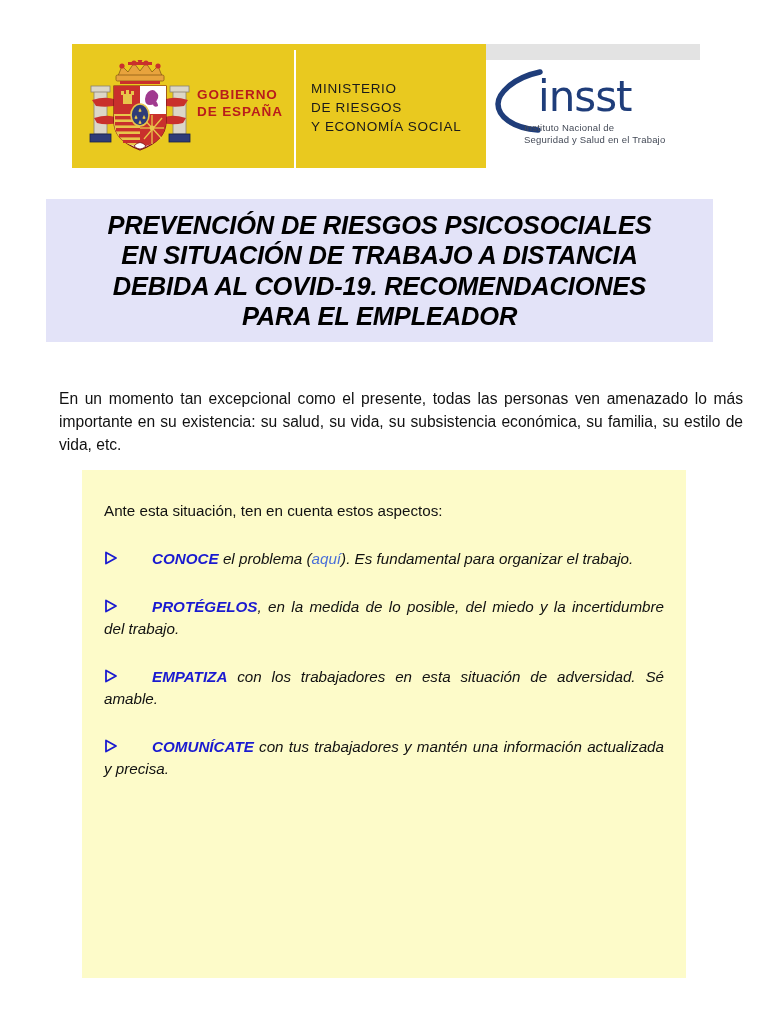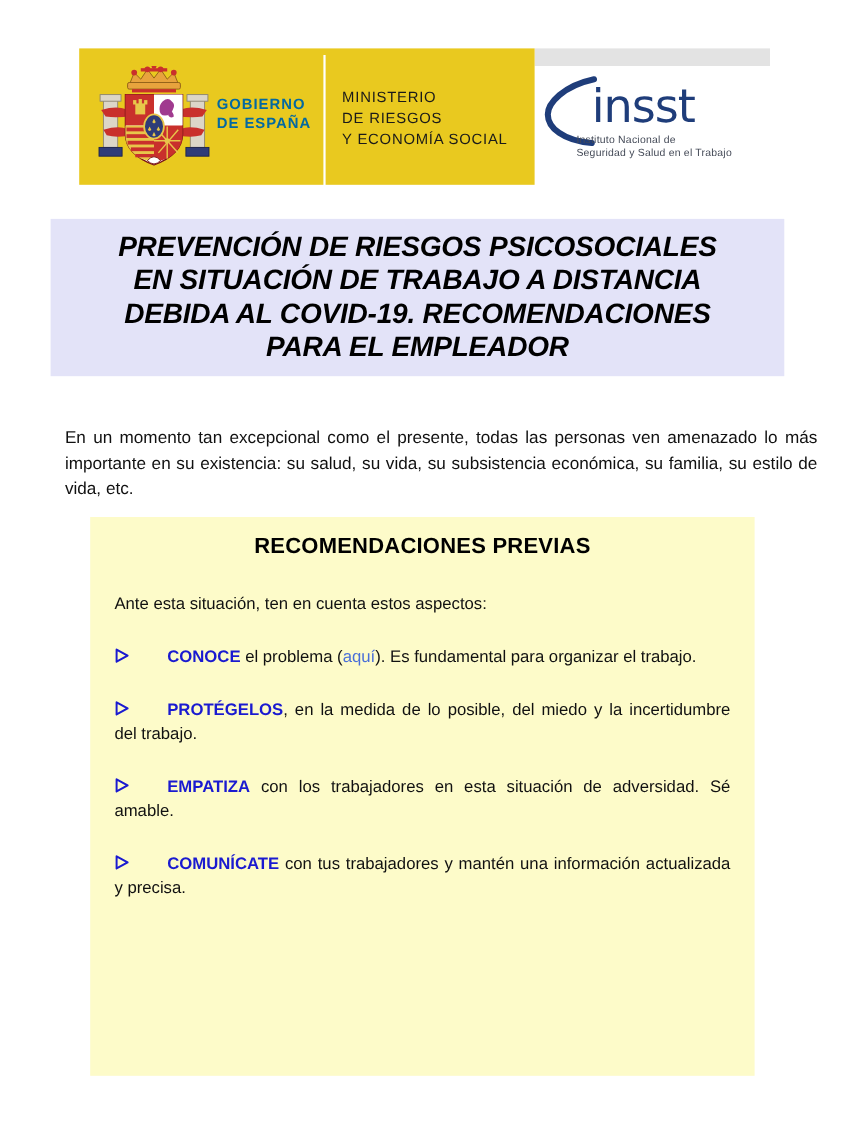--- a/index.html
+++ b/index.html
@@ -56,21 +56,21 @@
     height: 96px;
   }
   .gob-text {
     position: absolute;
     left: 125px;
     top: 42px;
     font-size: 13.5px;
     font-weight: bold;
     letter-spacing: 0.9px;
     line-height: 17px;
-    color: #0369a1;
+    color: #b91c1c;
   }
   .min-text {
     position: absolute;
     left: 239px;
     top: 35px;
     font-size: 13.5px;
     font-weight: normal;
     letter-spacing: 0.7px;
     line-height: 19px;
     color: #1a1a1a;
@@ -166,20 +166,21 @@
   .box-lead {
     font-size: 15.2px;
     line-height: 22px;
     color: #111111;
     margin: 0;
     padding: 30px 6px 0 22px;
   }
   .bullets {
     padding: 0 22px 0 22px;
     margin: 0;
+    font-style: italic;
   }
   .bullet {
     position: relative;
     font-size: 15.2px;
     line-height: 22px;
     color: #111111;
     margin-top: 26px;
     text-align: justify;
   }
   .bullet-arrow {
@@ -312,21 +313,20 @@
 <div class="title-banner">
   <div class="title-text">PREVENCIÓN DE RIESGOS PSICOSOCIALES
 EN SITUACIÓN DE TRABAJO A DISTANCIA
 DEBIDA AL COVID-19. RECOMENDACIONES
 PARA EL EMPLEADOR</div>
 </div>
 
 <p class="intro">En un momento tan excepcional como el presente, todas las personas ven amenazado lo más importante en su existencia: su salud, su vida, su subsistencia económica, su familia, su estilo de vida, etc.</p>
 
 <div class="yellow-box">
-  <h2 class="box-heading">RECOMENDACIONES PREVIAS</h2>
   <p class="box-lead">Ante esta situación, ten en cuenta estos aspectos:</p>
 
   <div class="bullets">
 
     <div class="bullet">
       <span class="bullet-arrow">
         <svg width="14" height="14" viewBox="0 0 14 14" xmlns="http://www.w3.org/2000/svg">
           <path d="M2 1.5 L12 7 L2 12.5 Z" fill="none" stroke="#1a1ad0" stroke-width="1.8" stroke-linejoin="round"></path>
         </svg>
       </span>

